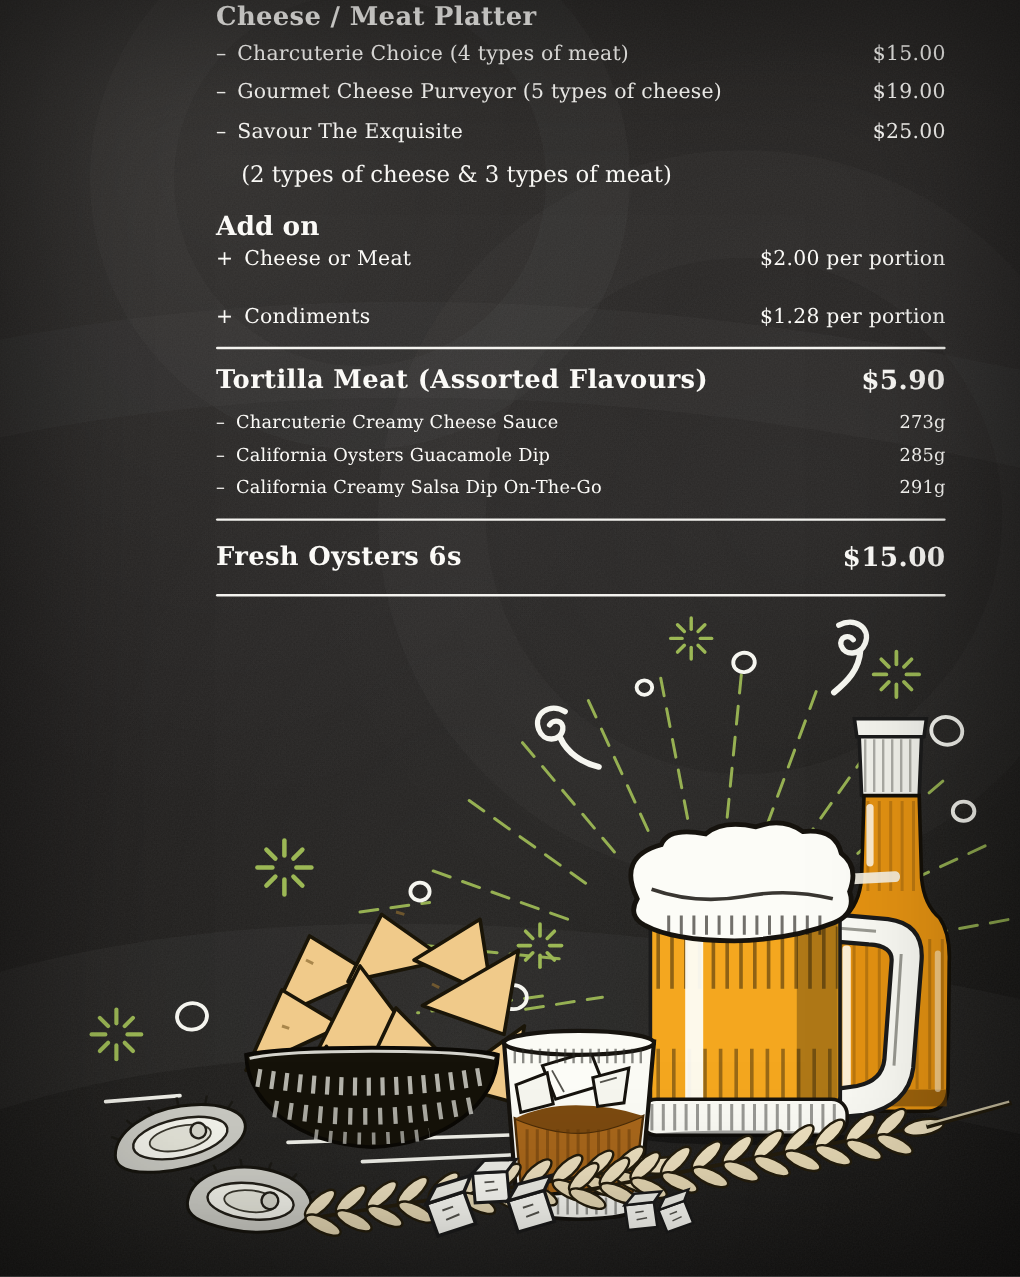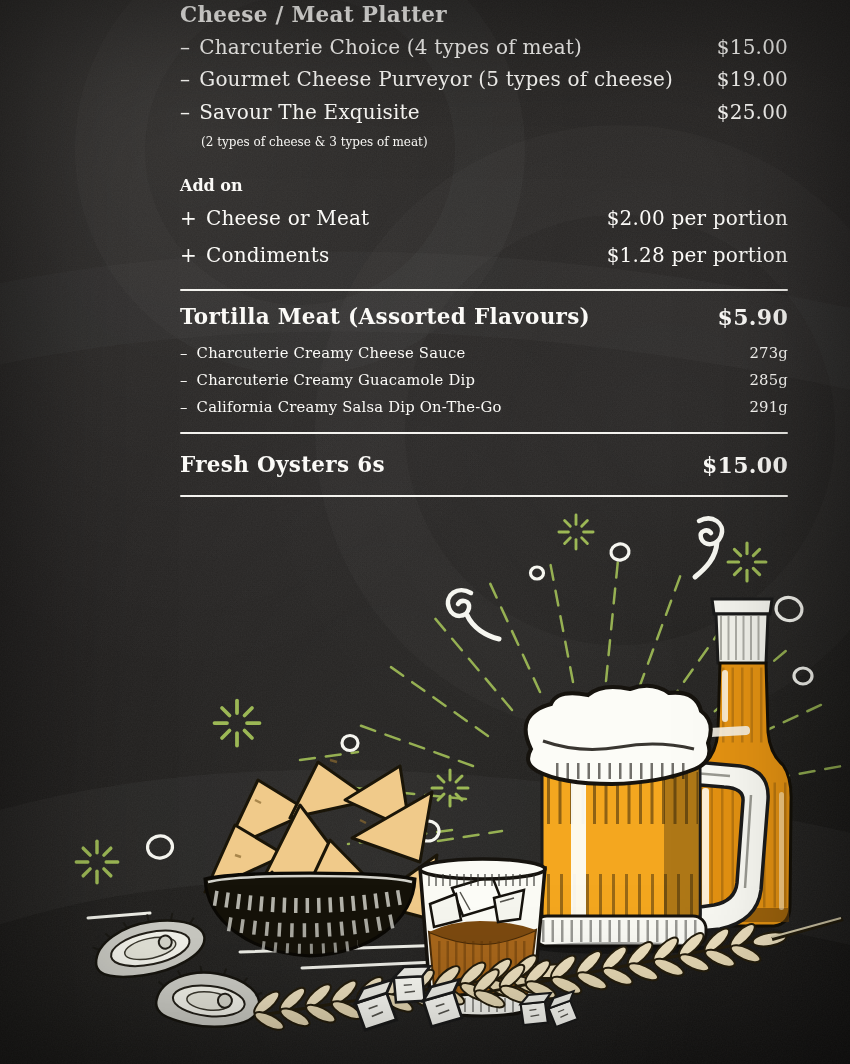--- a/index.html
+++ b/index.html
@@ -15,37 +15,37 @@
   }
   .poster{position:absolute;inset:0}
   .bg-svg,.art-svg{position:absolute;left:0;pointer-events:none}
   .bg-svg{top:0}
   .art-svg{top:500px}
   .vignette{position:absolute;inset:0;box-shadow:inset 0 0 150px rgba(0,0,0,.55);pointer-events:none}
 
   .menu{position:absolute;left:180px;top:0;width:608px;height:500px}
   .row{position:absolute;left:0;right:0;display:flex;justify-content:space-between;align-items:center;line-height:1.15;white-space:nowrap}
   .h{font-size:21.5px;font-weight:700;letter-spacing:.3px}
-  .item{font-size:20px;letter-spacing:.2px}
+  .item{font-size:17px;letter-spacing:.2px}
   .sm{font-size:14.8px;letter-spacing:.2px}
   .pfx{display:inline-block;margin-right:9px}
   .nm{display:inline-block}
   .pr{text-align:right}
   .h .pr{font-size:22px;font-weight:700}
-  .note{padding-left:21px;font-size:12px}
+  .note{padding-left:21px;font-size:19px}
   .divider{position:absolute;left:0;right:0;height:2.4px;background:#F4F3EF;border-radius:2px}
 
   .r-s0h{top:3px}
   .r-s0i0{top:36px}
   .r-s0i1{top:68px}
   .r-s0i2{top:101px}
   .r-s0n{top:136px}
-  .r-s1h{top:177px;font-size:16px;font-weight:700}
+  .r-s1h{top:177px;font-size:22px;font-weight:700}
   .r-s1i0{top:207px}
-  .r-s1i1{top:244px}
+  .r-s1i1{top:255px}
   .d1{top:289px}
   .r-s2h{top:305px}
   .r-s2i0{top:344px}
   .r-s2i1{top:371px}
   .r-s2i2{top:398px}
   .d2{top:432px}
   .r-s3h{top:453px}
   .d3{top:495px}
 </style>
 </head>
@@ -104,21 +104,21 @@
 
     <div class="row h r-s2h">
       <span>Tortilla Meat (Assorted Flavours)</span>
       <span class="pr">$5.90</span>
     </div>
     <div class="row sm r-s2i0">
       <span class="nm"><span class="pfx">–</span><span>Charcuterie Creamy Cheese Sauce</span></span>
       <span class="pr">273g</span>
     </div>
     <div class="row sm r-s2i1">
-      <span class="nm"><span class="pfx">–</span><span>Charcuterie Creamy Guacamole Dip</span></span>
+      <span class="nm"><span class="pfx">–</span><span>California Oysters Guacamole Dip</span></span>
       <span class="pr">285g</span>
     </div>
     <div class="row sm r-s2i2">
       <span class="nm"><span class="pfx">–</span><span>California Creamy Salsa Dip On-The-Go</span></span>
       <span class="pr">291g</span>
     </div>
 
     <div class="divider d2"></div>
 
     <div class="row h r-s3h">

